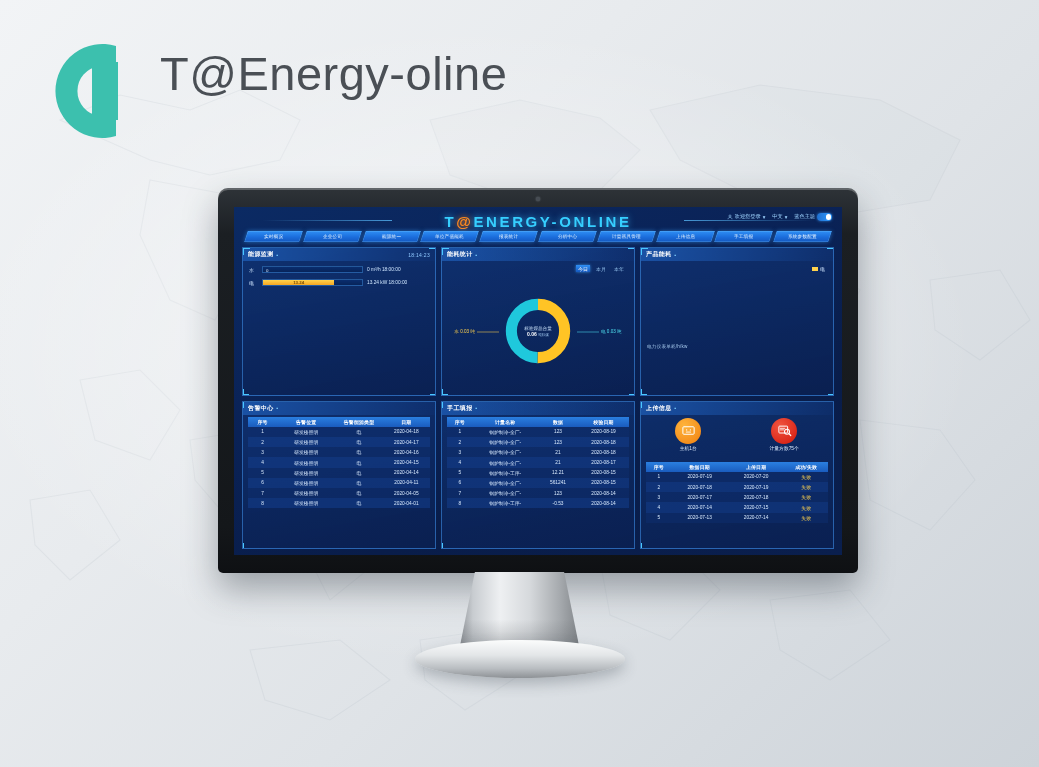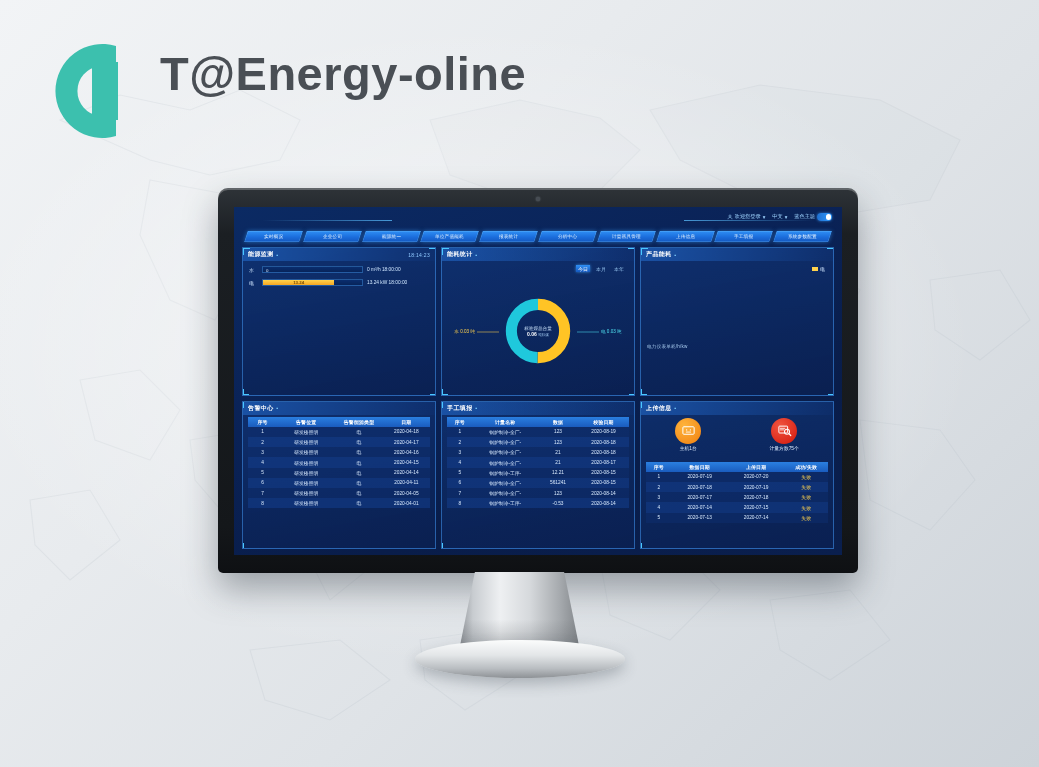--- a/index.html
+++ b/index.html
@@ -26,21 +26,21 @@
 
   
   .banner { position: absolute; left: 52px; top: 24px; width: 620px; height: 135px; }
   .banner-mark {
     position: absolute; left: 0; top: 8px; width: 74px; height: 118px;
   }
   .banner-mark svg { width: 100%; height: 100%; }
   .banner-en {
     position: absolute; left: 108px; top: 22px;
     font-size: 47px; color: #4a4f55; letter-spacing: .5px;
-    font-weight: 700; white-space: nowrap;
+    font-weight: 400; white-space: nowrap;
   }
   .banner-cn {
     position: absolute; left: 110px; top: 88px;
     font-size: 43px; color: #2fb8c8; font-weight: 700;
     letter-spacing: 3px; white-space: nowrap;
   }
 
   
   .monitor { position: absolute; left: 218px; top: 188px; width: 640px; height: 385px; }
   .monitor-bezel {
@@ -312,20 +312,21 @@
 </div>
 
 <div class="monitor">
   <div class="monitor-bezel"></div>
   <div class="monitor-cam"></div>
 
   <div class="screen">
 
     <div class="scr-logo-wing left"></div>
     <div class="scr-logo-wing right"></div>
+    <div class="scr-logo"><span>T</span><span class="at">@</span><span>ENERGY-ONLINE</span></div>
 
     <div class="scr-user">
       <div class="u-item">
         <svg class="u-person" viewBox="0 0 12 12">
           <circle cx="6" cy="4" r="2.1" fill="none" stroke="#9fd4ff" stroke-width="1.1"></circle>
           <path d="M2 10.5c0-2.2 1.8-3.6 4-3.6s4 1.4 4 3.6" fill="none" stroke="#9fd4ff" stroke-width="1.1"></path>
         </svg>
         <span>欢迎您登录</span>
         <span>▾</span>
       </div>

